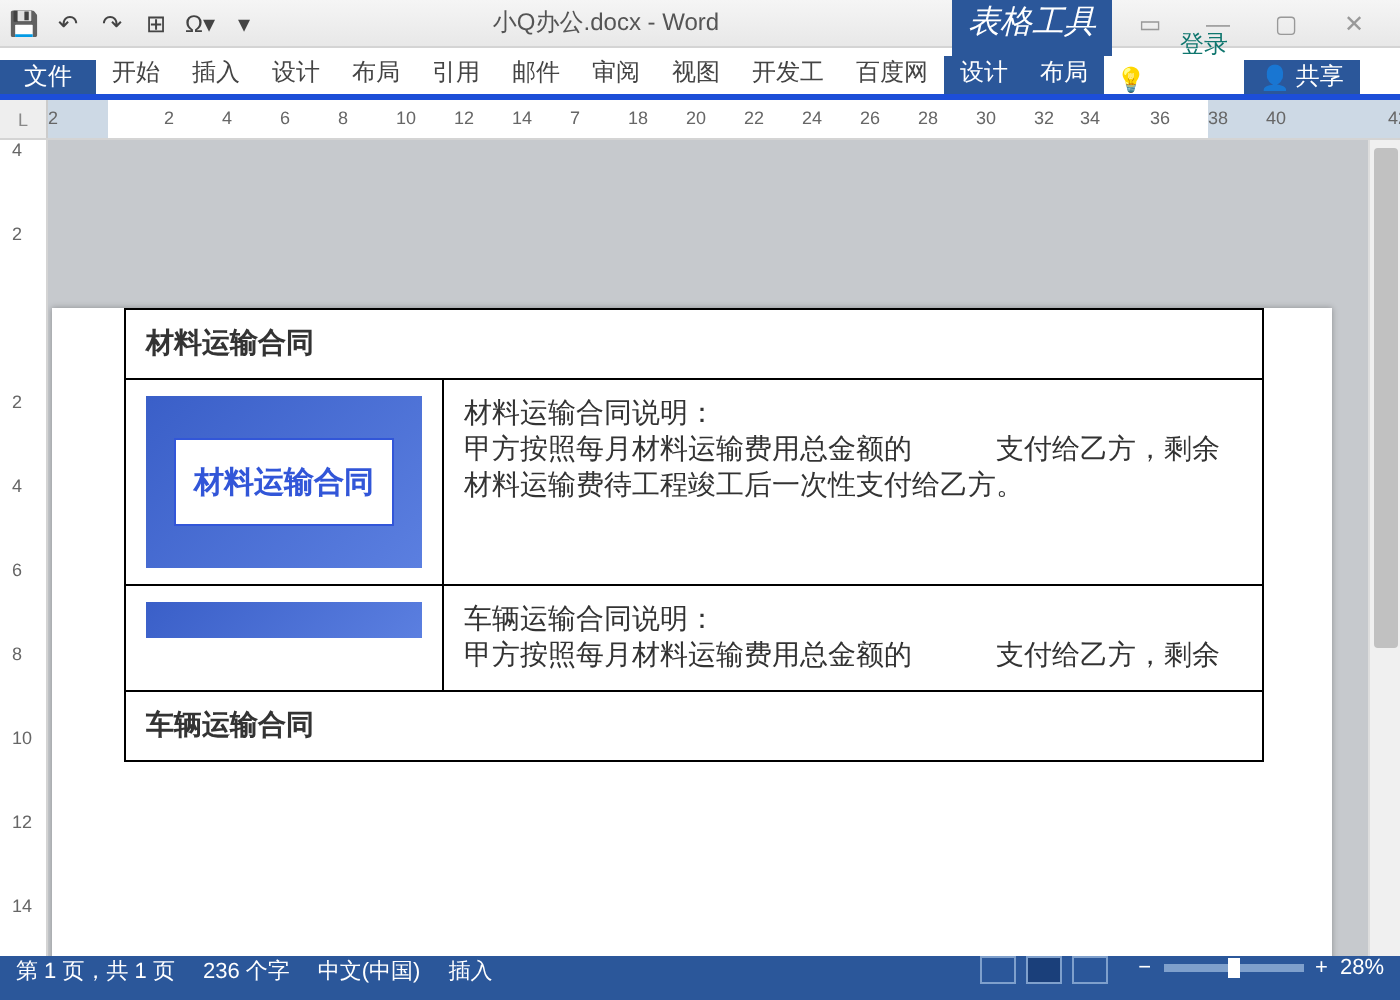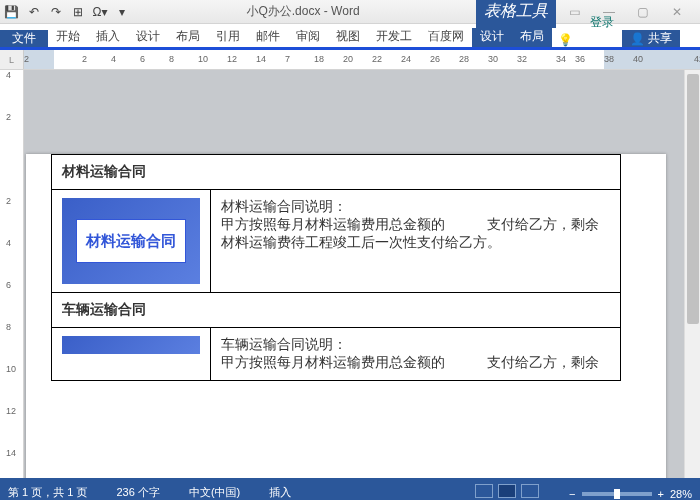--- a/index.html
+++ b/index.html
@@ -22,29 +22,29 @@
 .ruler-area { height: 20px; background: #f5f5f5; border-bottom: 1px solid #d4d4d4; display: flex; }
 .ruler-corner { width: 24px; background: #eee; border-right: 1px solid #ccc; display:flex; align-items:center; justify-content:center; color:#888; font-size:9px; }
 .h-ruler { flex: 1; position: relative; background: #fff; font-size: 9px; color: #666; }
 .h-ruler .tick { position: absolute; top: 4px; }
 .h-ruler .margin-shade { position:absolute; top:0; bottom:0; background:#cdd9e5; }
 .doc-area { display: flex; height: 408px; background: #c6c9cd; }
 .v-ruler { width: 24px; background: #fff; border-right: 1px solid #d4d4d4; position: relative; font-size: 9px; color: #666; }
 .v-ruler .vtick { position: absolute; left: 6px; }
 .page-scroll { flex: 1; overflow: hidden; position: relative; }
 .page { background: #fff; width: 640px; margin: 4px 0 0 2px; min-height: 520px; box-shadow: 0 0 3px rgba(0,0,0,0.3); padding: 0; }
-.doc-table { border-collapse: collapse; width: 570px; margin-left: 25px; margin-top: 84px; }
+.doc-table { border-collapse: collapse; width: 570px; margin-left: 36px; margin-top: 84px; }
 .doc-table td { border: 1.5px solid #000; padding: 8px 10px; vertical-align: top; font-size: 14px; color: #333; }
 .td-head { font-weight: bold; font-size: 15px; }
 .img-cell { width: 142px; }
 .contract-img { width: 138px; height: 86px; background: linear-gradient(135deg,#3a5fc8 0%,#5b7fe0 100%); display:flex; align-items:center; justify-content:center; position:relative; }
 .contract-img-inner { background:#fff; width:110px; height:44px; display:flex; align-items:center; justify-content:center; color:#3256d8; font-weight:bold; font-size:15px; border:1px solid #3256d8; }
 .scrollbar-v { position:absolute; right:0; top:0; bottom:0; width:16px; background:#f0f0f0; border-left:1px solid #ddd; }
 .scroll-thumb { position:absolute; width:12px; left:2px; background:#c1c1c1; border-radius:2px; }
-.statusbar { height: 22px; background: #2b579a; color: #fff; display: flex; align-items: flex-end; font-size: 11px; padding: 0 8px; gap: 29px; }
+.statusbar { height: 22px; background: #2b579a; color: #fff; display: flex; align-items: flex-start; font-size: 11px; padding: 0 8px; gap: 14px; }
 .statusbar .sp { flex:1; }
 .viewbtn { width:18px; height:14px; border:1px solid #7fa0cc; display:inline-block; margin:0 1px; }
 .zoomctl { display:flex; align-items:center; gap:6px; }
 .zoom-slider { width:70px; height:4px; background:#7fa0cc; position:relative; }
 .zoom-slider::after { content:''; position:absolute; width:6px; height:10px; background:#fff; left:32px; top:-3px; }
 </style>
 </head>
 <body>
 
 <div class="titlebar">
@@ -106,21 +106,21 @@
       <span class="tick" style="left: 232px;">14</span>
       <span class="tick" style="left: 261px;">7</span>
       <span class="tick" style="left: 290px;">18</span>
       <span class="tick" style="left: 319px;">20</span>
       <span class="tick" style="left: 348px;">22</span>
       <span class="tick" style="left: 377px;">24</span>
       <span class="tick" style="left: 406px;">26</span>
       <span class="tick" style="left: 435px;">28</span>
       <span class="tick" style="left: 464px;">30</span>
       <span class="tick" style="left: 493px;">32</span>
-      <span class="tick" style="left: 532px;">34</span>
+      <span class="tick" style="left: 516px;">34</span>
       <span class="tick" style="left: 551px;">36</span>
       <span class="tick" style="left: 580px;">38</span>
       <span class="tick" style="left: 609px;">40</span>
       <span class="tick" style="left: 670px;">42</span>
     </div>
 </div>
 
 <div class="doc-area">
   <div class="v-ruler">
       <span class="vtick" style="top: 0px;">4</span>
@@ -144,29 +144,29 @@
         <tr>
           <td class="img-cell">
             <div class="contract-img">
               <div class="contract-img-inner">材料运输合同</div>
             </div>
           </td>
           <td style="white-space:pre-line">材料运输合同说明：
 甲方按照每月材料运输费用总金额的　　　支付给乙方，剩余材料运输费待工程竣工后一次性支付给乙方。</td>
         </tr>
         <tr>
-              <td colspan="2" class="td-head">车辆运输合同</td>
-            </tr>
-        <tr>
           <td class="img-cell">
             <div class="contract-img" style="height:18px"></div>
           </td>
           <td style="white-space:pre-line">车辆运输合同说明：
 甲方按照每月材料运输费用总金额的　　　支付给乙方，剩余</td>
         </tr>
+        <tr>
+              <td colspan="2" class="td-head">车辆运输合同</td>
+            </tr>
       </tbody>
         </table>
     </div>
     <div class="scrollbar-v">
       <div class="scroll-thumb" style="top:4px;height:250px"></div>
     </div>
   </div>
 </div>
 
 <div class="statusbar">

